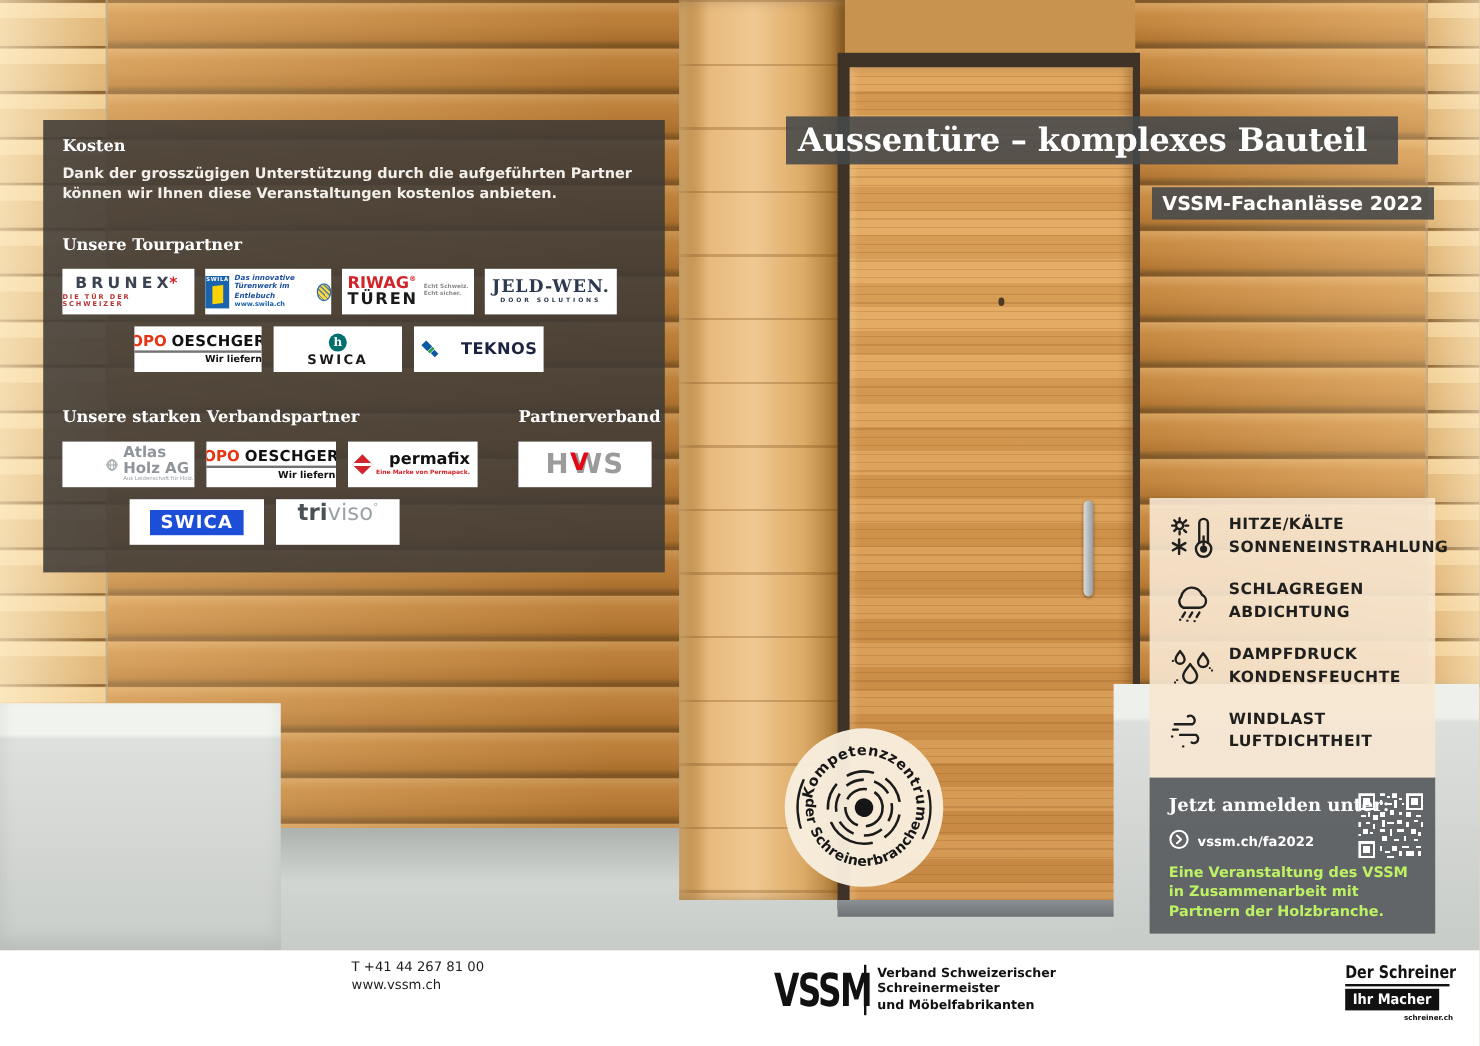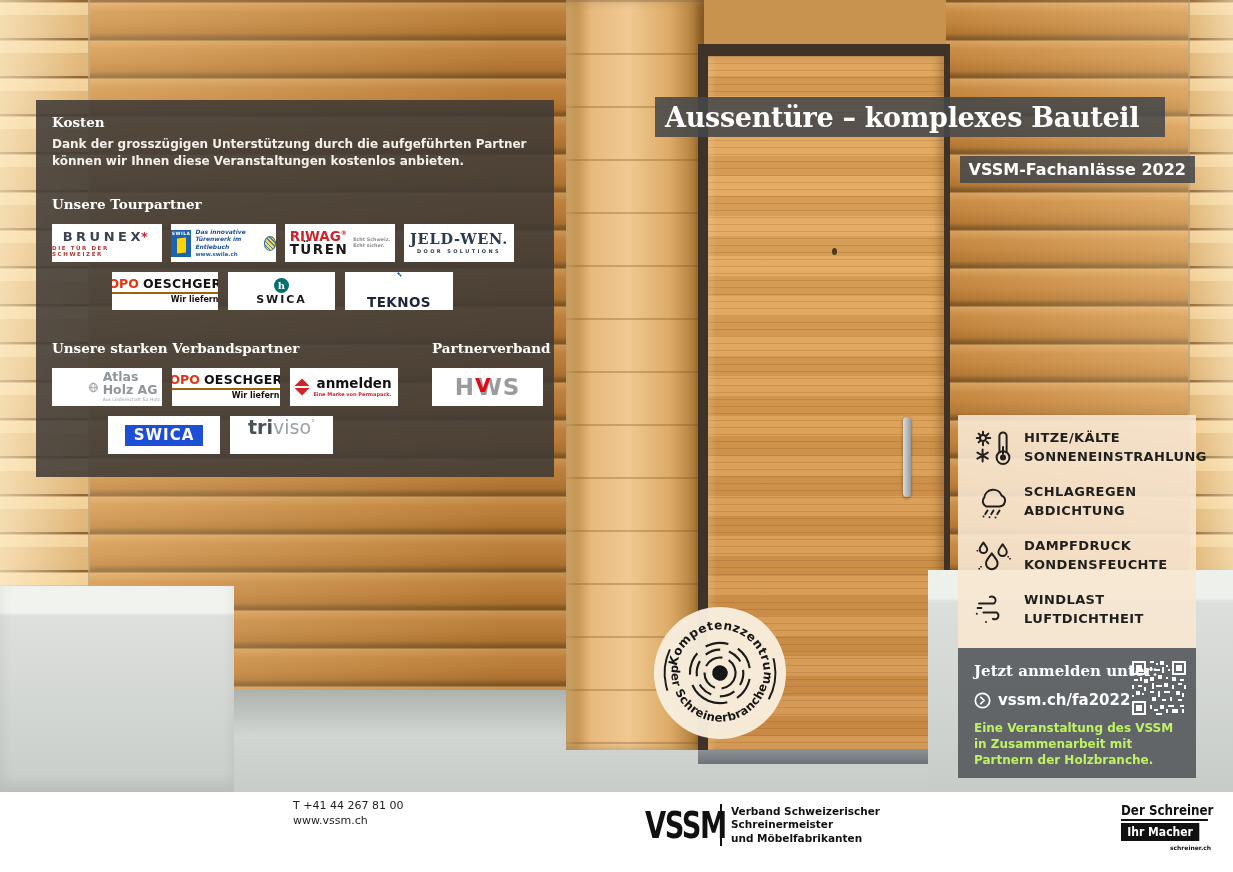--- a/index.html
+++ b/index.html
@@ -98,30 +98,30 @@
             background-image:repeating-linear-gradient(45deg,rgba(42,106,176,.8) 0 1px,transparent 1px 3px);}
   .riwag{flex-direction:row;gap:5px;}
   .rw-col{display:flex;flex-direction:column;line-height:1;}
   .rw-1{color:#d2232a;font-weight:bold;font-size:13.5px;}
   .rw-reg{font-size:6px;vertical-align:top;}
   .rw-2{color:#1a1a1a;font-weight:bold;font-size:13.5px;letter-spacing:1.5px;}
   .rw-tags{display:flex;flex-direction:column;line-height:1.3;}
   .rw-tag{font-size:4.8px;color:#8a8a8a;font-weight:bold;}
   .jw-name{font-family:"DejaVu Serif",serif;font-weight:bold;font-size:14.5px;letter-spacing:.8px;color:#2c3a4f;line-height:1;}
   .jw-sub{font-size:5px;letter-spacing:2.4px;color:#2c3a4f;margin-top:2px;font-weight:bold;}
-  .opo-top{display:flex;gap:4px;border-bottom:2px solid #a16207;padding-bottom:1px;line-height:1;}
+  .opo-top{display:flex;gap:4px;border-bottom:2px solid #737373;padding-bottom:1px;line-height:1;}
   .opo-red{color:#e63312;font-weight:bold;font-size:12.5px;}
   .opo-blk{color:#111;font-weight:bold;font-size:12.5px;letter-spacing:.3px;}
   .opo-tag{font-size:8px;font-weight:bold;color:#111;align-self:flex-end;margin-top:1px;}
   .opo-inner{display:flex;flex-direction:column;align-items:flex-end;}
   .hanno{gap:1px;}
   .h-circle{width:15px;height:15px;border-radius:50%;background:#006f6e;color:#fff;
             font-family:"DejaVu Serif",serif;font-weight:bold;font-size:10px;line-height:15px;text-align:center;}
   .h-name{font-size:11px;font-weight:bold;letter-spacing:2px;color:#1a1a1a;line-height:1;}
-  .teknos{flex-direction:column;gap:17px;}
+  .teknos{flex-direction:row;gap:17px;}
   .tk-name{font-size:13.5px;font-weight:bold;color:#1d2440;letter-spacing:.4px;}
   .atlas{flex-direction:row;gap:4px;padding-left:36px;}
   .at-col{display:flex;flex-direction:column;line-height:1;}
   .at-name{font-size:12.5px;font-weight:bold;color:#8f959a;}
   .at-tag{font-size:4.5px;color:#9aa0a5;margin-top:2px;}
   .pfx{flex-direction:row;gap:5px;}
   .pf-diamond{width:12px;height:12px;background:#d2232a;transform:rotate(45deg);
               background-image:linear-gradient(135deg,transparent 44%,#fff 44% 56%,transparent 56%);}
   .pf-col{display:flex;flex-direction:column;line-height:1;align-items:flex-end;}
   .pf-name{font-size:13.5px;font-weight:bold;color:#111;}
@@ -139,21 +139,21 @@
     display:flex;flex-direction:column;padding:10px 14px;box-sizing:border-box;gap:8px;}
   .hz-row{display:flex;align-items:center;gap:10px;height:46px;}
   .hz-ico{width:42px;height:42px;flex:0 0 42px;display:flex;align-items:center;justify-content:center;}
   .hz-txt{font-weight:bold;font-size:13px;letter-spacing:.4px;line-height:1.45;color:#1f1f1d;}
   .hz-ico svg{stroke:#1f1f1d;fill:none;stroke-width:2;stroke-linecap:round;stroke-linejoin:round;}
 
   
   .signup{left:958px;top:648px;width:238px;height:130px;background:rgba(93,97,100,.97);
           color:#fff;padding:14px 16px;box-sizing:border-box;}
   .su-h{font-size:15px;}
-  .su-link{display:flex;align-items:flex-end;gap:7px;margin-top:11px;font-weight:bold;font-size:15px;cursor:pointer;}
+  .su-link{display:flex;align-items:flex-end;gap:7px;margin-top:11px;font-weight:bold;font-size:11px;cursor:pointer;}
   .su-note{margin-top:11px;font-size:12px;line-height:1.35;width:206px;font-weight:bold;color:#bef264;}
   .su-qr{position:absolute;right:10px;top:13px;width:54px;height:54px;}
 
   
   .stamp{left:652px;top:605px;width:136px;height:136px;}
   .stamp svg{transform:rotate(12deg);}
 
   
   .footer{left:0;top:792px;width:1233px;height:80px;background:#fff;}
   .f-addr{position:absolute;left:36px;top:6px;font-size:11px;line-height:15px;color:#1d1d1b;}
@@ -281,21 +281,21 @@
           <div class="opo-top">
             <span class="opo-red">OPO</span>
             <span class="opo-blk">OESCHGER</span>
           </div>
           <span class="opo-tag">Wir liefern.</span>
         </div>
       </div>
       <div class="tile w108 pfx">
         <div class="pf-diamond"></div>
         <div class="pf-col">
-          <span class="pf-name">anmelden</span>
+          <span class="pf-name">permafix</span>
           <span class="pf-tag">Eine Marke von Permapack.</span>
         </div>
       </div>
     </div>
     <div class="tile w111 hws hws-tile">
       <span>H</span>
         <span class="hws-v">V</span>
         <span>W</span>
         <span>S</span>
     </div>

